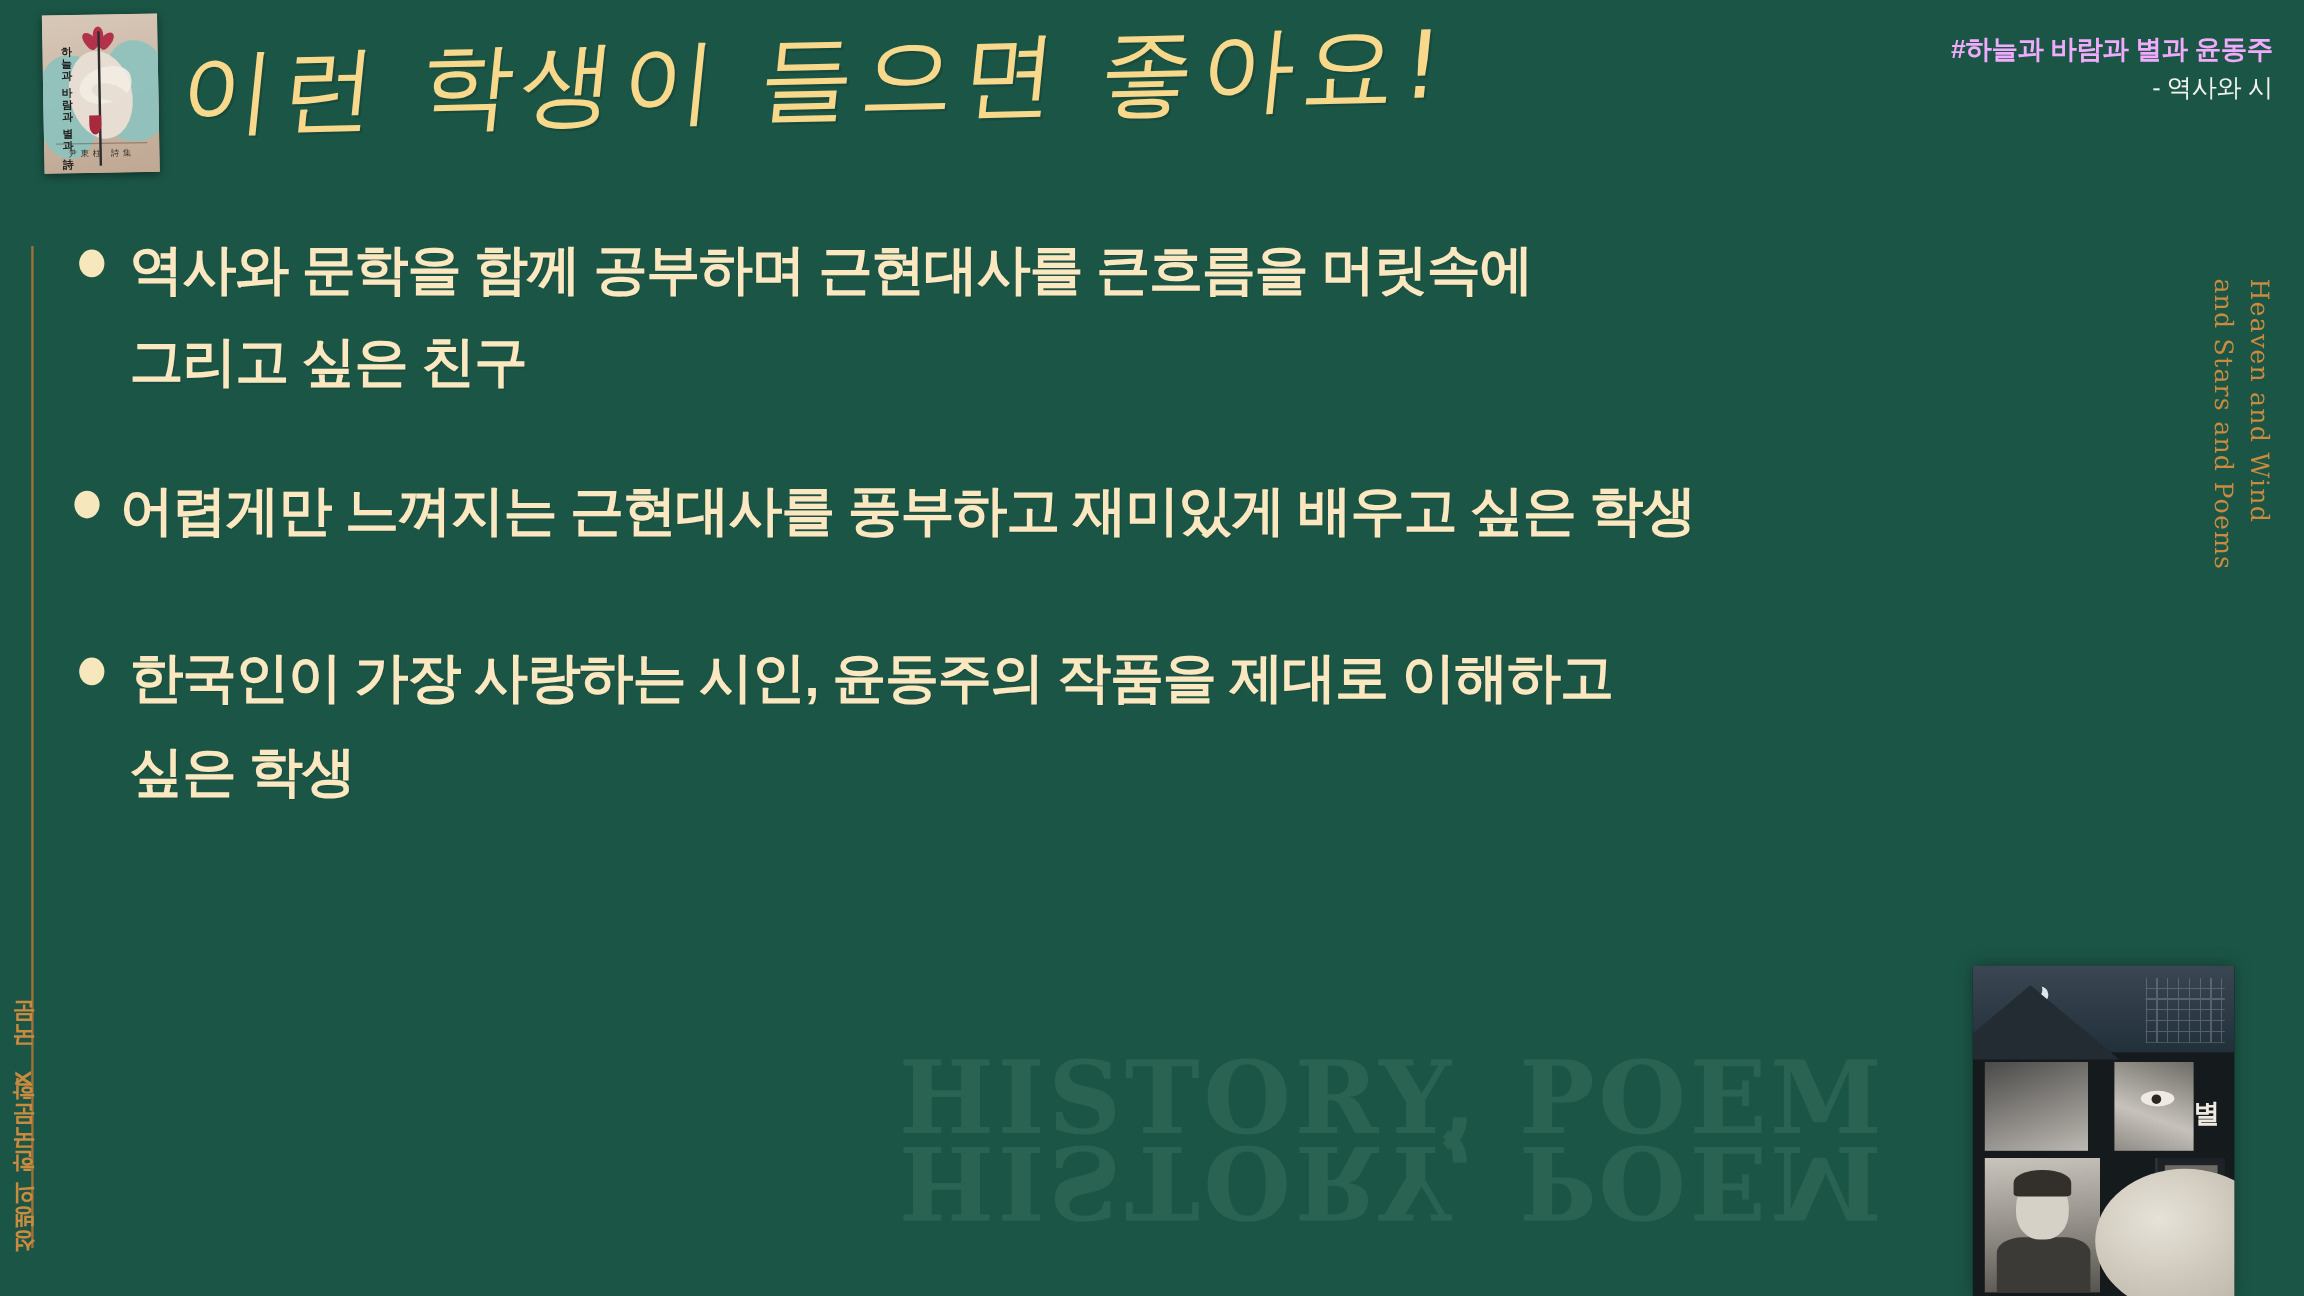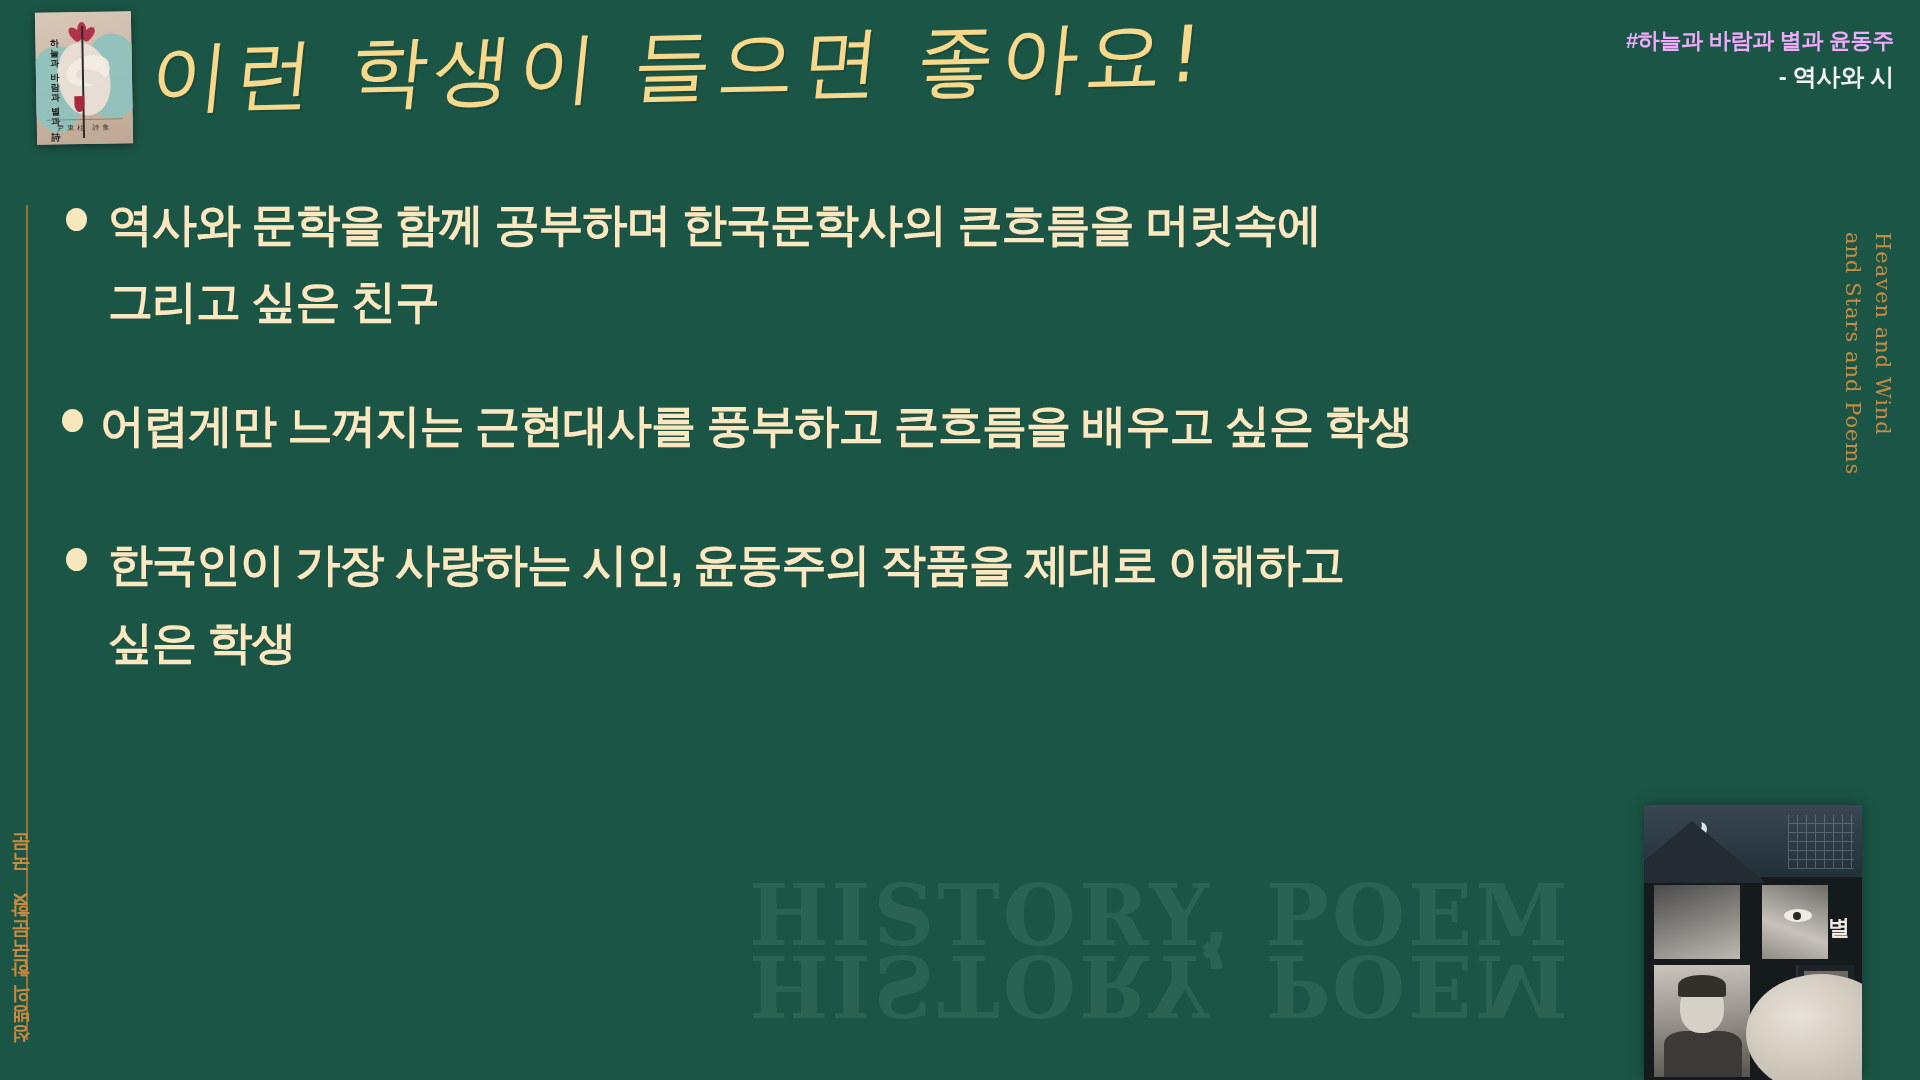--- a/index.html
+++ b/index.html
@@ -56,21 +56,21 @@
     transform:skewX(-7deg) rotate(-1.2deg);
     text-shadow:2px 2px 0 rgba(0,0,0,.12);
   }
 
   
   .header{
     position:absolute;right:26px;top:24px;text-align:right;
     line-height:1.55;
   }
   .header .h1{font-size:22px;font-weight:bold;color:#f0abfc;letter-spacing:-.3px;}
-  .header .h2{font-size:24px;font-weight:bold;color:#f2f2ef;letter-spacing:-.3px;}
+  .header .h2{font-size:21px;font-weight:normal;color:#f2f2ef;letter-spacing:-.3px;}
 
   
   .vert-en{
     position:absolute;right:22px;top:232px;
     writing-mode:vertical-rl;text-orientation:mixed;
     font-family:"DejaVu Serif","Liberation Serif",serif;
     font-size:21px;color:#c98b3f;letter-spacing:1px;line-height:1.45;
     white-space:pre-line;
   }
 
@@ -180,26 +180,26 @@
   <div class="wm b">HISTORY, POEM</div>
 
   <div class="vert-en">Heaven and Wind
 and Stars and Poems</div>
 
   <div class="vert-ko">성뱅의 한국문학 X 국문</div>
 
   <div class="bullets">
     <div class="bullet b2">
       <span class="b-dot"></span>
-      <div class="b-text">역사와 문학을 함께 공부하며 한국문학사의 큰흐름을 머릿속에
+      <div class="b-text">역사와 문학을 함께 공부하며 근현대사를 큰흐름을 머릿속에
 그리고 싶은 친구</div>
     </div>
     <div class="bullet b3">
       <span class="b-dot" style="left:6px"></span>
-      <div class="b-text">어렵게만 느껴지는 근현대사를 풍부하고 큰흐름을 배우고 싶은 학생</div>
+      <div class="b-text">어렵게만 느껴지는 근현대사를 풍부하고 재미있게 배우고 싶은 학생</div>
     </div>
     <div class="bullet b4">
       <span class="b-dot"></span>
       <div class="b-text">한국인이 가장 사랑하는 시인, 윤동주의 작품을 제대로 이해하고
 싶은 학생</div>
     </div>
   </div>
 
   <div class="photo">
     <div class="ph-sky"></div>

